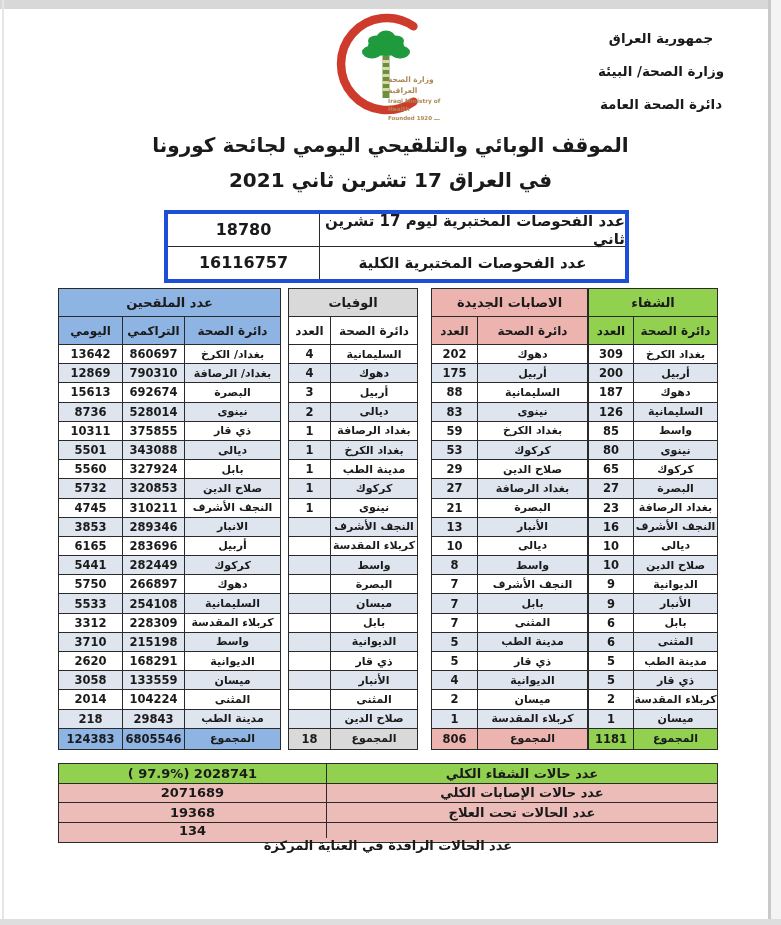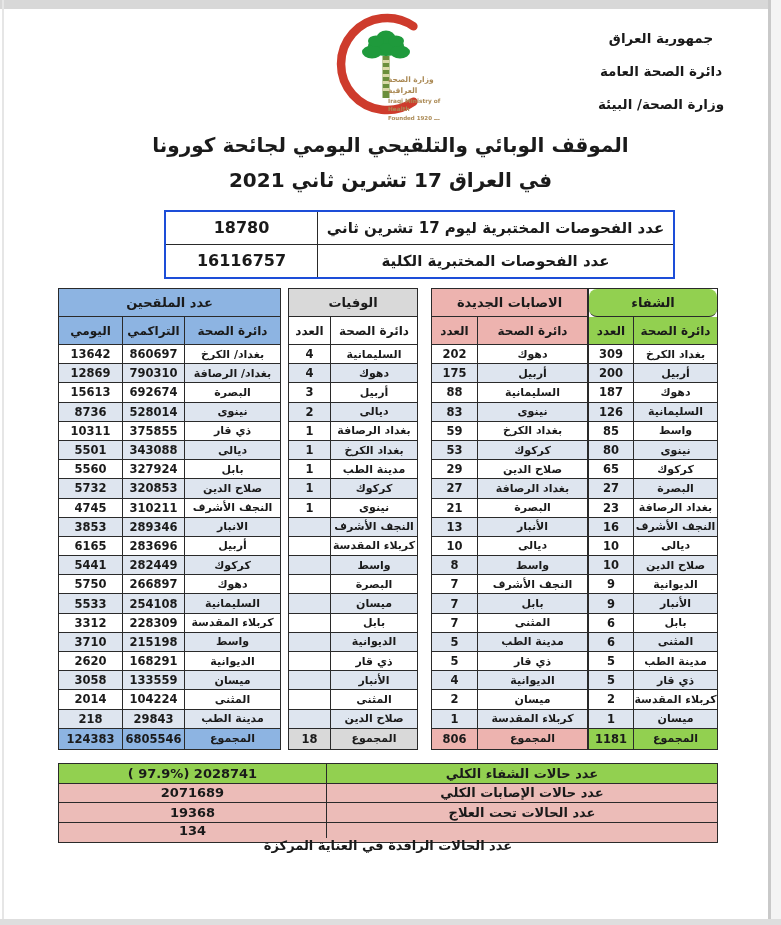--- a/index.html
+++ b/index.html
@@ -43,22 +43,22 @@
   .logo-text .lt-fd { font-size:5.5px; }
 
   
   .title {
     position:absolute; left:0; top:128px; width:781px;
     text-align:center; direction:rtl; font-size:20px; line-height:35px;
   }
 
   
   .tests {
-    position:absolute; left:164px; top:210px; width:511px;
-    border:2px solid #1d4ed8; background:#fff;
+    position:absolute; left:164px; top:210px; width:465px;
+    border:4px solid #1d4ed8; background:#fff;
   }
   .tests-row { display:flex; height:32.5px; border-bottom:1px solid #2a2a2a; }
   .tests-row:last-child { border-bottom:none; }
   .tests-val {
     width:152px; border-right:1px solid #2a2a2a;
     display:flex; align-items:center; justify-content:center;
     font-size:16px;
   }
   .tests-label {
     flex:1; display:flex; align-items:center; justify-content:center;
@@ -152,22 +152,22 @@
     </svg>
     <div class="logo-text">
       <div class="lt-ar">وزارة الصحة العراقية</div>
       <div class="lt-en">Iraqi Ministry of Health</div>
       <div class="lt-fd">Founded 1920 ـــ</div>
     </div>
   </div>
 
   <div class="hdr-right">
     <div>جمهورية العراق</div>
+    <div>وزارة الصحة/ البيئة</div>
     <div>دائرة الصحة العامة</div>
-    <div>وزارة الصحة/ البيئة</div>
   </div>
 
   <div class="title">
     <div>الموقف الوبائي والتلقيحي اليومي لجائحة كورونا</div>
     <div>في العراق  17  تشرين ثاني 2021</div>
   </div>
 
   <div class="tests">
     <div class="tests-row">
       <div class="tests-val">18780</div>
@@ -469,21 +469,21 @@
         <div class="rt-row zebra">
           <div class="rt-cell c0">1</div>
           <div class="rt-cell c1 rt-name">كربلاء المقدسة</div>
         </div>
         <div class="rt-row rt-total">
           <div class="rt-cell c0" style="background: rgb(237, 179, 175);">806</div>
           <div class="rt-cell c1 rt-name" style="background: rgb(237, 179, 175);">المجموع</div>
         </div>
       </div>
       <div class="rt rt-recoveries">
-        <div class="rt-title" style="background: rgb(146, 208, 80); border-radius: 8px;">الشفاء</div>
+        <div class="rt-title" style="background: rgb(146, 208, 80);">الشفاء</div>
         <div class="rt-row rt-sub">
           <div class="rt-cell c0" style="background: rgb(146, 208, 80);">العدد</div>
           <div class="rt-cell c1 rt-name" style="background: rgb(146, 208, 80);">دائرة الصحة</div>
         </div>
         <div class="rt-row">
           <div class="rt-cell c0">309</div>
           <div class="rt-cell c1 rt-name">بغداد الكرخ</div>
         </div>
         <div class="rt-row zebra">
           <div class="rt-cell c0">200</div>

